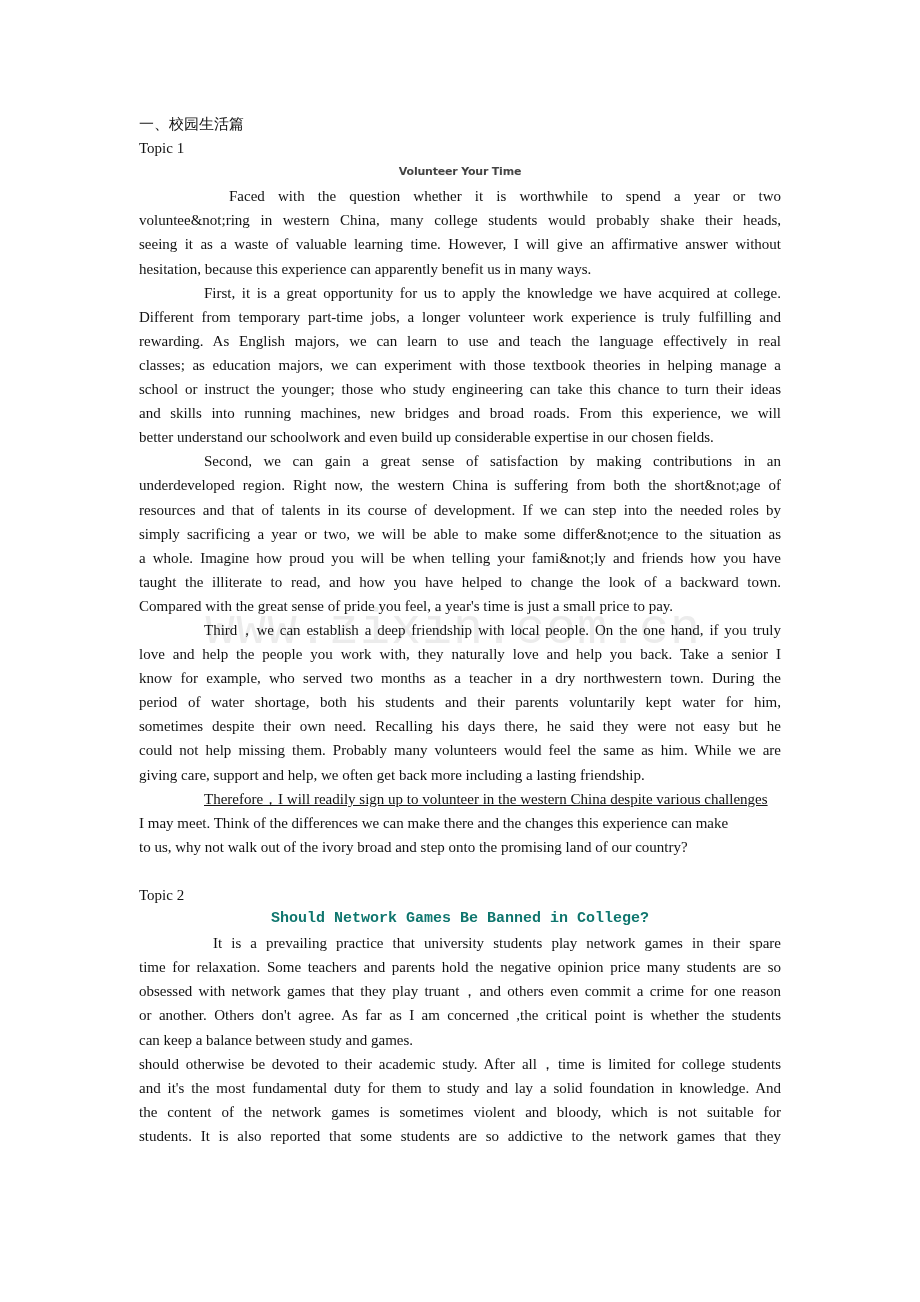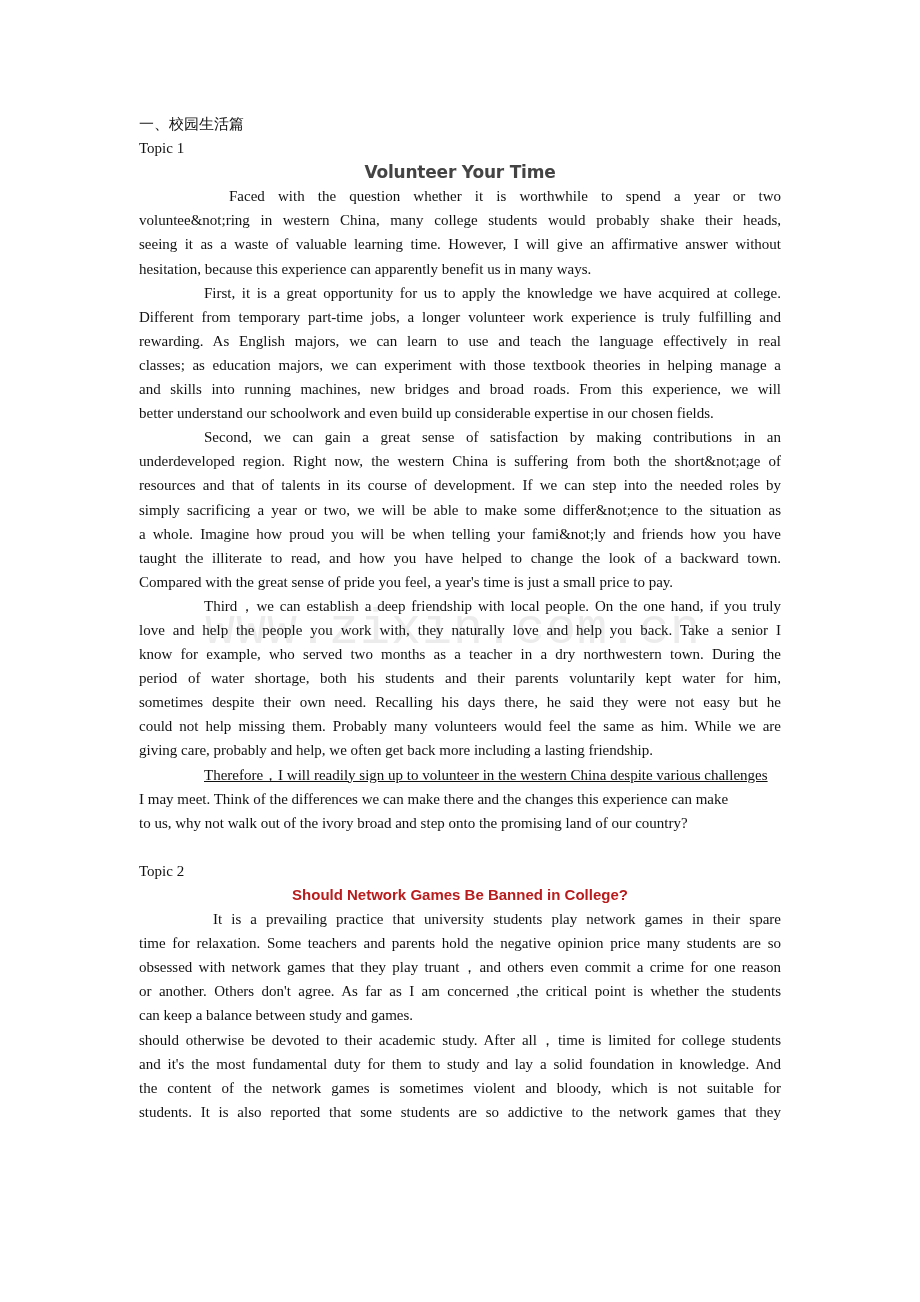--- a/index.html
+++ b/index.html
@@ -54,30 +54,30 @@
   .indent-3 {
     padding-left: 90px;
   }
   .heading-cn {
     font-size: 15px;
   }
   .title-sans {
     text-align: center;
     font-family: "DejaVu Sans", "Liberation Sans", sans-serif;
     font-weight: bold;
-    font-size: 17px;
+    font-size: 11px;
     color: #444444;
     letter-spacing: -0.2px;
   }
   .title-serif {
     text-align: center;
-    font-family: Liberation Sans, sans-serif;
+    font-family: Liberation Mono, monospace;
     font-weight: bold;
     font-size: 15px;
-    color: #b91c1c;
+    color: #0f766e;
   }
   .blank {
     height: 24.1px;
   }
   .overflow {
     overflow: visible;
     width: 680px;
     text-decoration: underline;
   }
   .watermark {
@@ -112,20 +112,21 @@
       <div class="line justify">voluntee&amp;not;ring in western China, many college students would probably shake their heads,</div>
       <div class="line justify">seeing it as a waste of valuable learning time. However, I will give an affirmative answer without</div>
       <div class="line left">hesitation, because this experience can apparently benefit us in many ways.</div>
     </div>
 
     <div>
       <div class="line justify indent">First, it is a great opportunity for us to apply the knowledge we have acquired at college.</div>
       <div class="line justify">Different from temporary part-time jobs, a longer volunteer work experience is truly fulfilling and</div>
       <div class="line justify">rewarding. As English majors, we can learn to use and teach the language effectively in real</div>
       <div class="line justify">classes; as education majors, we can experiment with those textbook theories in helping manage a</div>
+      <div class="line justify">school or instruct the younger; those who study engineering can take this chance to turn their ideas</div>
       <div class="line justify">and skills into running machines, new bridges and broad roads. From this experience, we will</div>
       <div class="line left">better understand our schoolwork and even build up considerable expertise in our chosen fields.</div>
     </div>
 
     <div>
       <div class="line justify indent">Second, we can gain a great sense of satisfaction by making contributions in an</div>
       <div class="line justify">underdeveloped region. Right now, the western China is suffering from both the short&amp;not;age of</div>
       <div class="line justify">resources and that of talents in its course of development. If we can step into the needed roles by</div>
       <div class="line justify">simply sacrificing a year or two, we will be able to make some differ&amp;not;ence to the situation as</div>
       <div class="line justify">a whole. Imagine how proud you will be when telling your fami&amp;not;ly and friends how you have</div>
@@ -133,21 +134,21 @@
       <div class="line left">Compared with the great sense of pride you feel, a year's time is just a small price to pay.</div>
     </div>
 
     <div>
       <div class="line justify indent">Third，we can establish a deep friendship with local people. On the one hand, if you truly</div>
       <div class="line justify">love and help the people you work with, they naturally love and help you back. Take a senior I</div>
       <div class="line justify">know for example, who served two months as a teacher in a dry northwestern town. During the</div>
       <div class="line justify">period of water shortage, both his students and their parents voluntarily kept water for him,</div>
       <div class="line justify">sometimes despite their own need. Recalling his days there, he said they were not easy but he</div>
       <div class="line justify">could not help missing them. Probably many volunteers would feel the same as him. While we are</div>
-      <div class="line left">giving care, probably and help, we often get back more including a lasting friendship.</div>
+      <div class="line left">giving care, support and help, we often get back more including a lasting friendship.</div>
     </div>
 
     <div>
       <div class="line left indent overflow">Therefore，I will readily sign up to volunteer in the western China despite various challenges</div>
       <div class="line left">I may meet. Think of the differences we can make there and the changes this experience can make</div>
       <div class="line left">to us, why not walk out of the ivory broad and step onto the promising land of our country?</div>
     </div>
 
     <div class="blank"></div>
 

